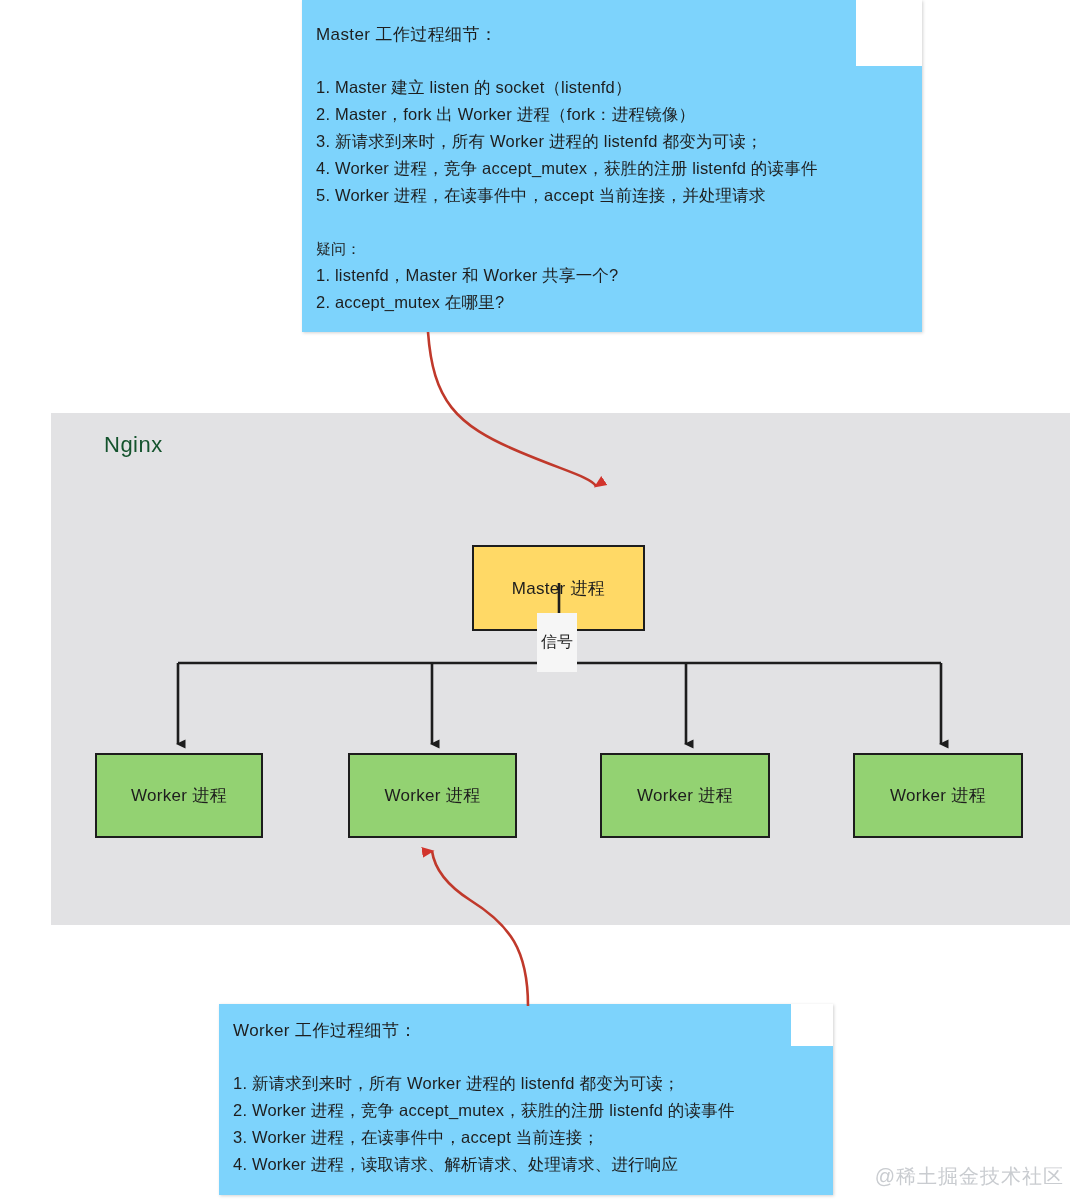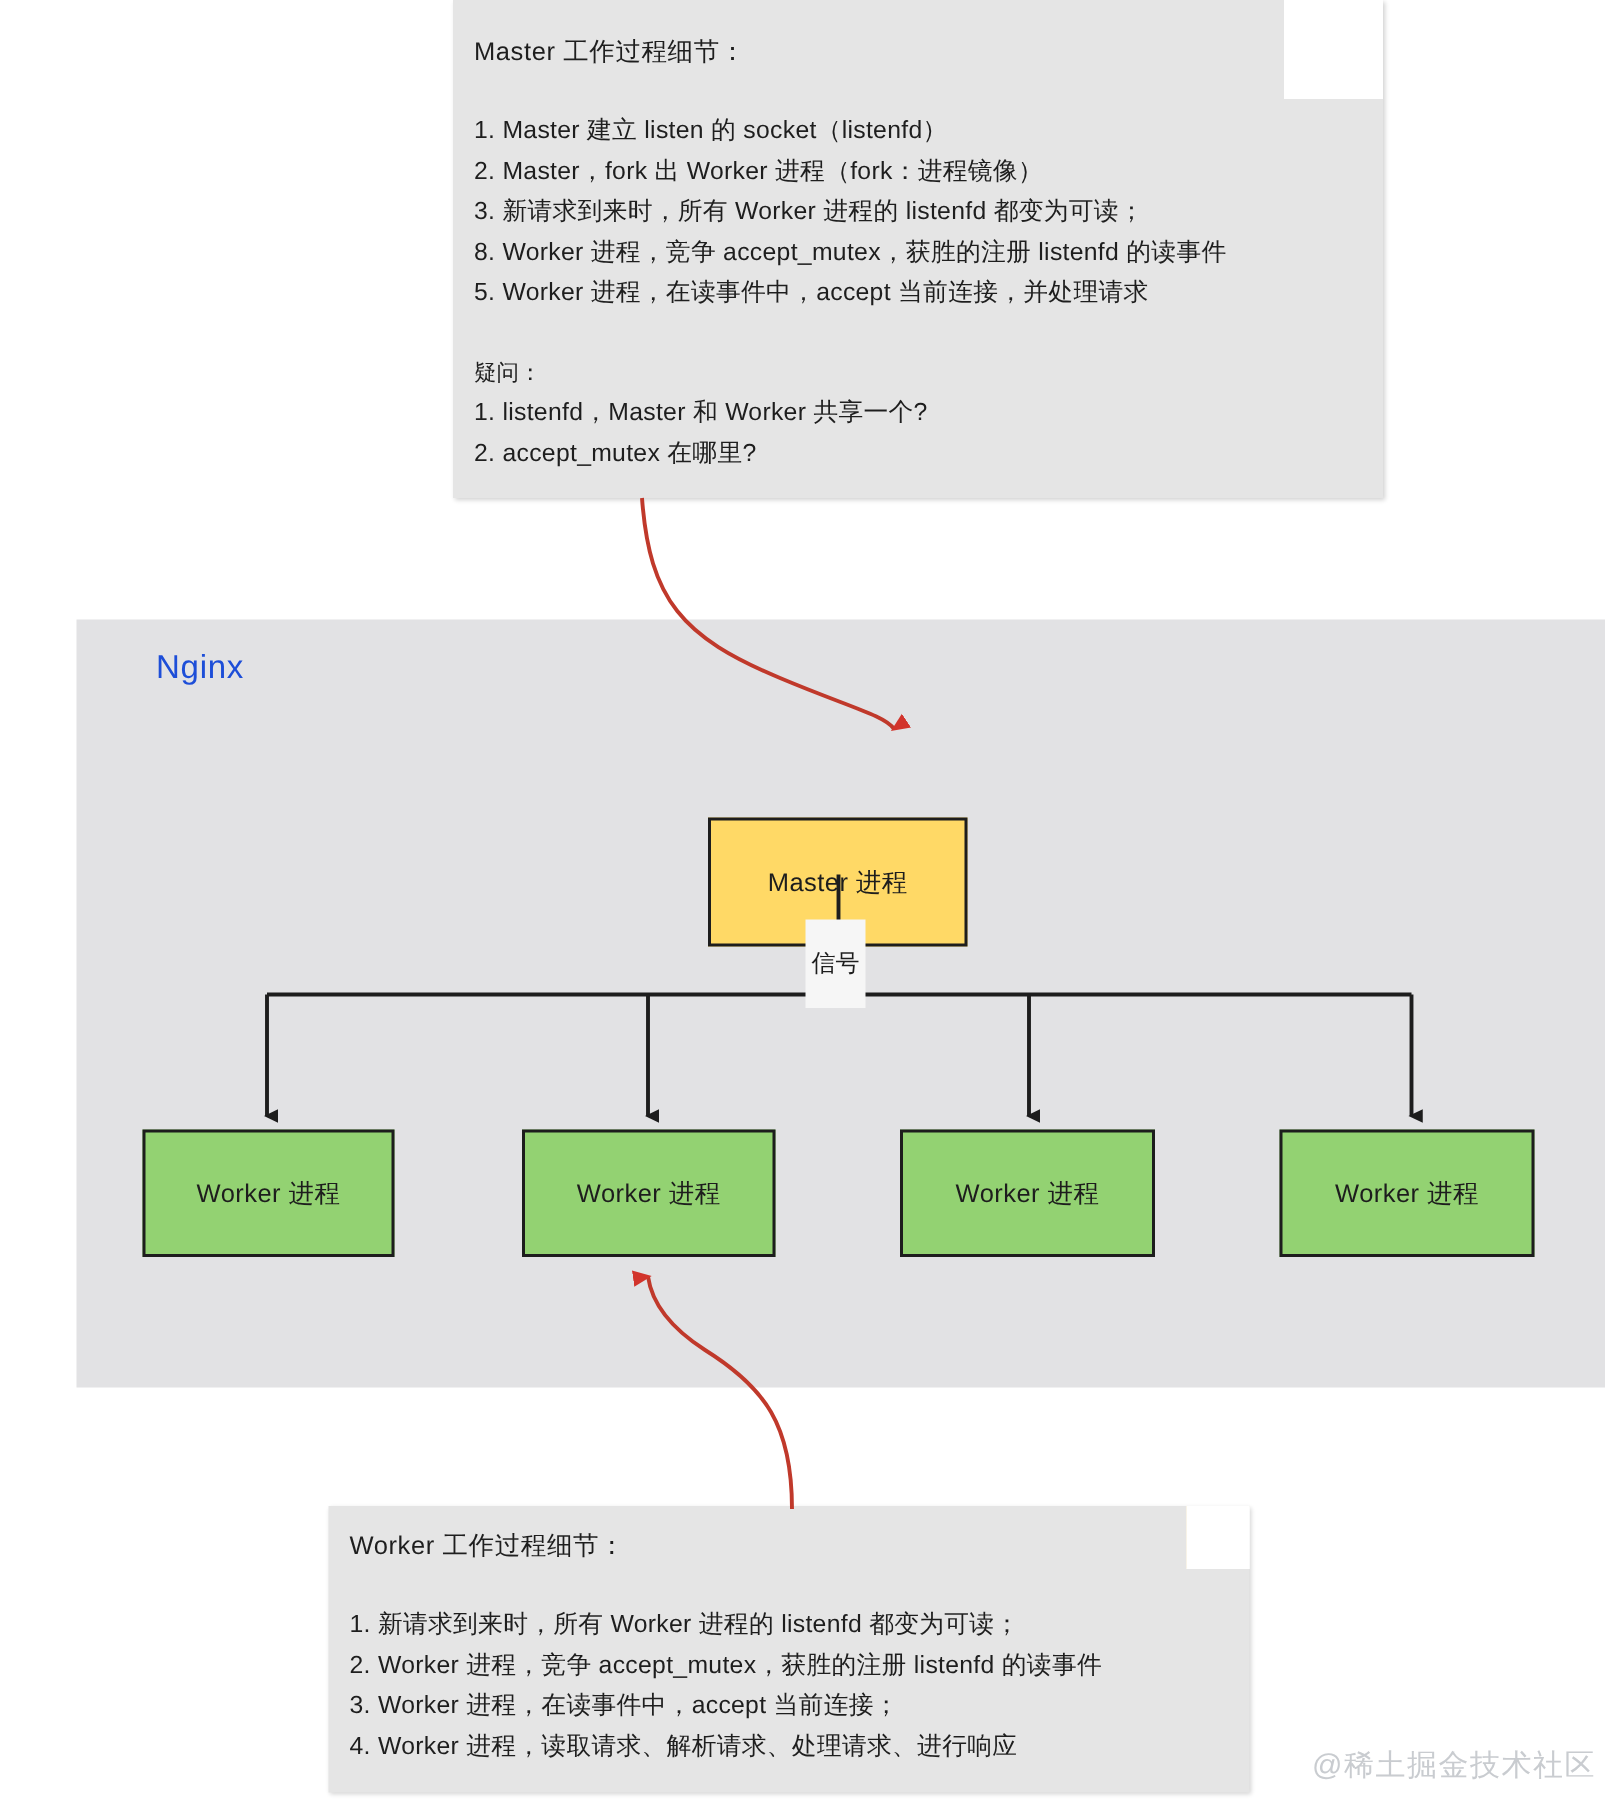--- a/index.html
+++ b/index.html
@@ -12,21 +12,21 @@
     height: 1204px;
     position: relative;
     overflow: hidden;
     font-family: "Liberation Sans", "DejaVu Sans", sans-serif;
     color: #1a1a1a;
   }
 
   
   .note {
     position: absolute;
-    background: #e5e5e5;
+    background: #7dd3fc;
     box-shadow: 1px 1px 3px rgba(0,0,0,0.18);
     box-sizing: border-box;
   }
   .note-inner {
     position: relative;
     z-index: 2;
     box-sizing: border-box;
   }
   .note-fold {
     position: absolute;
@@ -113,21 +113,21 @@
     top: 413px;
     width: 1019px;
     height: 512px;
     background: #e2e2e4;
   }
   #nginx-label {
     position: absolute;
     left: 104px;
     top: 432px;
     font-size: 22px;
-    color: #1d4ed8;
+    color: #14532d;
     letter-spacing: 0.5px;
   }
 
   
   .proc-box {
     position: absolute;
     border: 2px solid #1d1d1d;
     box-sizing: border-box;
     display: flex;
     align-items: center;
@@ -248,21 +248,21 @@
 
 <div class="note" id="note-master">
   <div class="fold-tri"></div>
   <div class="note-fold"></div>
   <div class="note-inner">
     <div class="note-title">Master 工作过程细节：</div>
     <div class="note-gap"></div>
     <div class="note-line">1. Master 建立 listen 的 socket（listenfd）</div>
     <div class="note-line">2. Master，fork 出 Worker 进程（fork：进程镜像）</div>
     <div class="note-line">3. 新请求到来时，所有 Worker 进程的 listenfd 都变为可读；</div>
-    <div class="note-line">8. Worker 进程，竞争 accept_mutex，获胜的注册 listenfd 的读事件</div>
+    <div class="note-line">4. Worker 进程，竞争 accept_mutex，获胜的注册 listenfd 的读事件</div>
     <div class="note-line">5. Worker 进程，在读事件中，accept 当前连接，并处理请求</div>
     <div class="note-gap"></div>
     <div class="note-subtitle">疑问：</div>
     <div class="note-line">1. listenfd，Master 和 Worker 共享一个?</div>
     <div class="note-line">2. accept_mutex 在哪里?</div>
   </div>
 </div>
 
 <div class="note" id="note-worker">
   <div class="fold-tri"></div>

